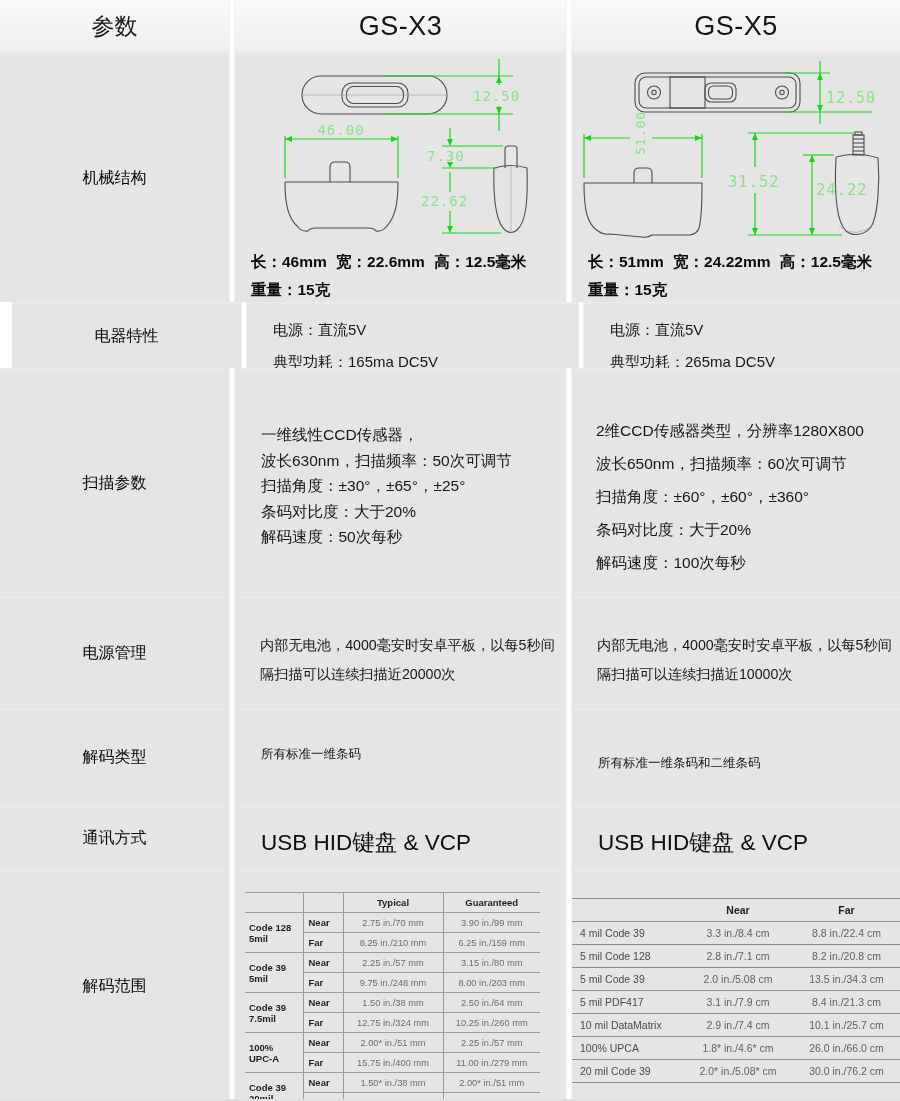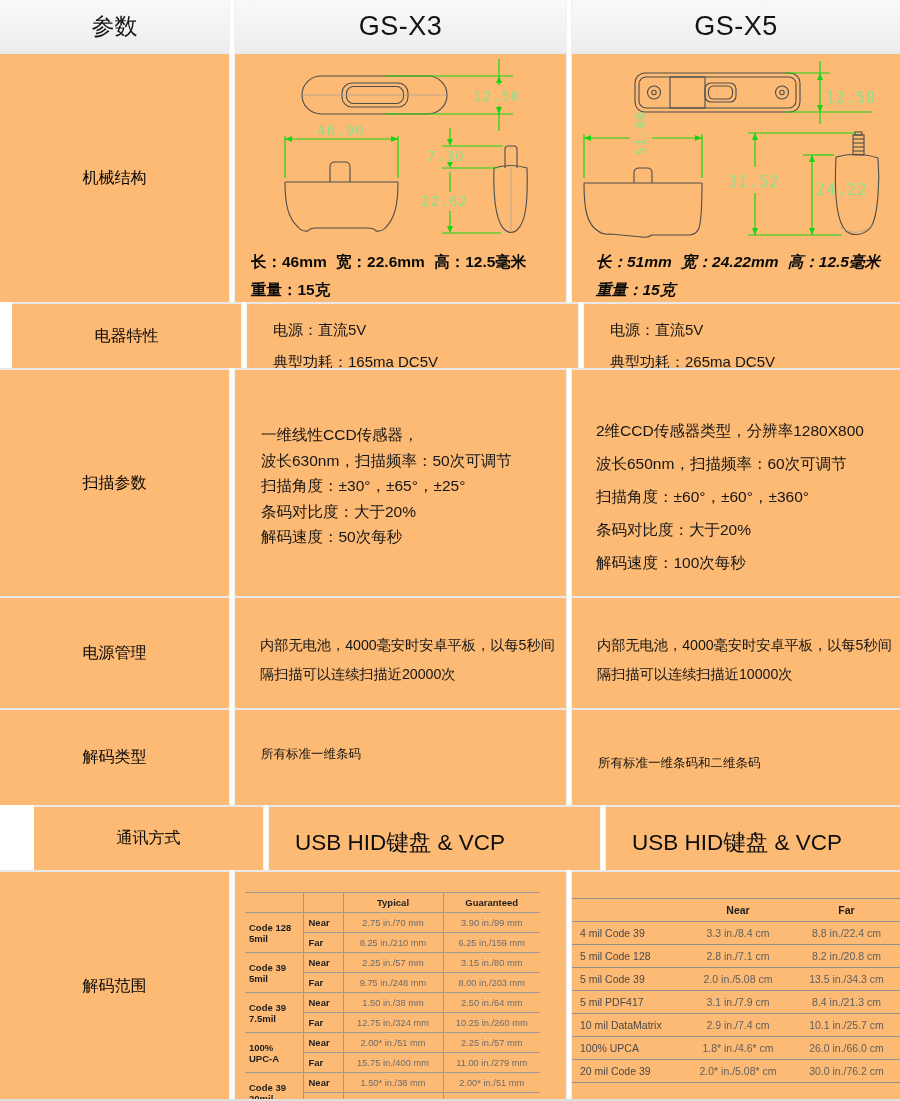--- a/index.html
+++ b/index.html
@@ -1,39 +1,39 @@
 <!DOCTYPE html>
 <html><head>
 <meta charset="utf-8">
 <style>
   html,body {margin:0;padding:0;background:#fff;}
   .sheet {width:900px;height:1101px;overflow:hidden;box-sizing:border-box;
           font-family:"Liberation Sans","DejaVu Sans",sans-serif;border-bottom:2px solid #dfdfdf;}
   .row {display:grid;grid-template-columns:230px 333px 329px;column-gap:4px;box-sizing:border-box;}
-  .cell {background:#fdba74;position:relative;box-sizing:border-box;
+  .cell {background:#e5e5e5;position:relative;box-sizing:border-box;
          border-left:1px solid #f2f2f2;border-right:1px solid #f2f2f2;overflow:hidden;}
   .row > .cell:first-child {border-left:0;}
   .row > .cell:last-child {border-right:0;}
   .body-row > .cell {border-top:2px solid #e9e9e9;}
 
   .r-header {height:52px;}
   .r-mech {height:250px;} .r-elec {height:66px;padding-left:12px;} .r-scan {height:228px;}
-  .r-power {height:112px;} .r-decode {height:97px;} .r-comm {height:65px;padding-left:34px;} .r-range {height:231px;}
+  .r-power {height:112px;} .r-decode {height:97px;} .r-comm {height:65px;} .r-range {height:231px;}
 
   .hcell {display:flex;align-items:center;justify-content:center;
           background:linear-gradient(#f9f9f9,#ededed);color:#141414;}
   .hcell.param {font-size:23px;}
   .hcell.model {font-size:27px;letter-spacing:0.5px;}
 
   .label-cell {display:flex;align-items:center;justify-content:center;font-size:16px;color:#060606;}
 
   .mech-svg {position:absolute;left:0;top:0;}
   .mech-caption {position:absolute;left:16px;top:194px;font-size:15.5px;font-weight:bold;
                  line-height:28px;color:#0a0a0a;word-spacing:5px;white-space:nowrap;}
-  .mech-caption.x5 {left:24px;font-style:italic;}
+  .mech-caption.x5 {left:16px;}
   .dev {stroke:#4d4d4d;fill:none;stroke-width:1.1;}
   .thin {stroke:#9a9a9a;stroke-width:0.6;}
   .dim {stroke:#14d714;stroke-width:1.2;fill:none;}
   .ah {fill:#14d714;stroke:none;}
   .dimt {font-family:"DejaVu Sans Mono",monospace;fill:#8ce08c;letter-spacing:1px;}
 
   .elec-lines {padding:10px 0 0 26px;font-size:15px;line-height:32px;color:#161616;}
   .scan-x3 {padding:52px 0 0 26px;font-size:15.5px;line-height:25.5px;color:#161616;}
   .scan-x5 {padding:44px 0 0 24px;font-size:15.5px;line-height:33px;color:#161616;}
   .power-text {padding:33px 0 0 25px;font-size:14.2px;line-height:29px;color:#161616;width:308px;}

